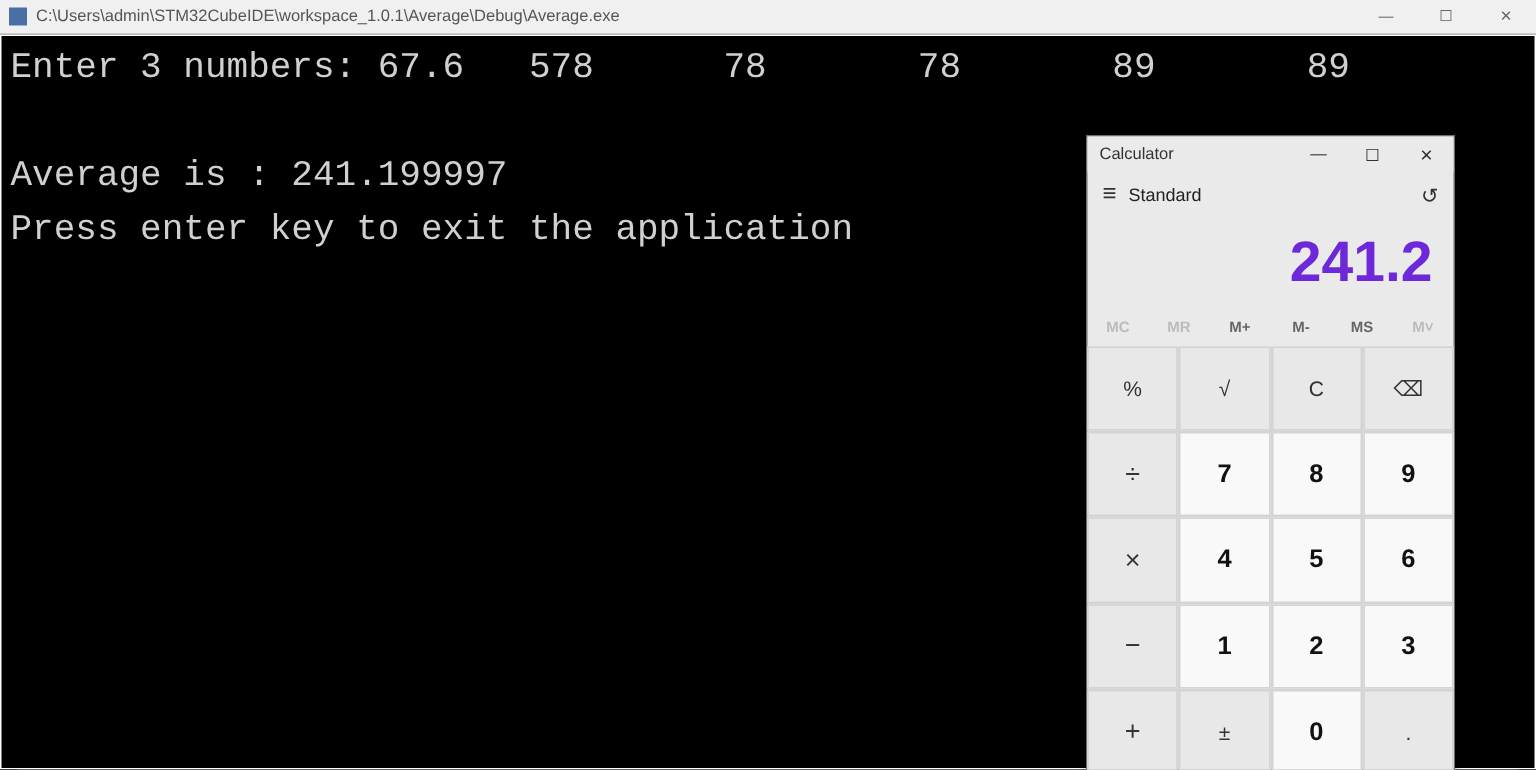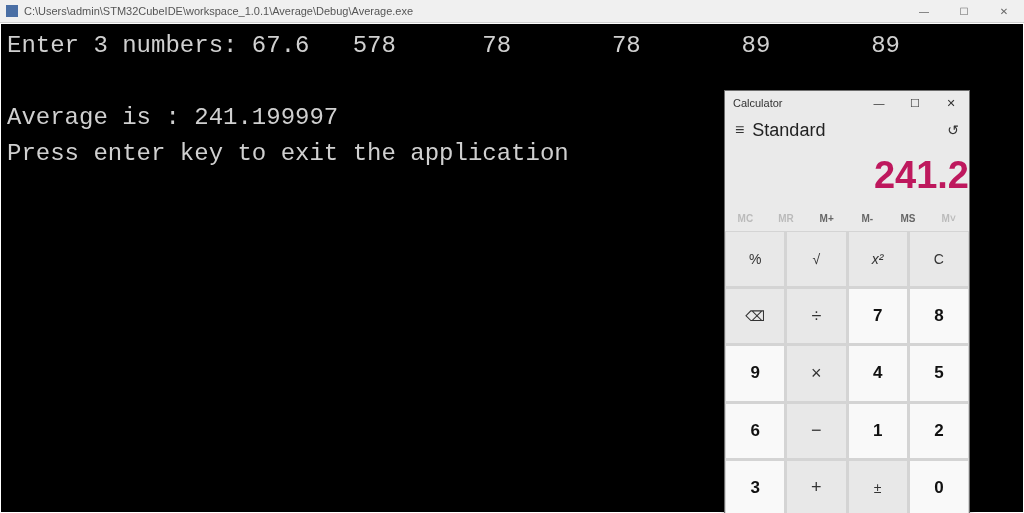--- a/index.html
+++ b/index.html
@@ -91,33 +91,34 @@
       height: 30px;
       display: flex;
       align-items: center;
       padding: 0 10px;
       justify-content: space-between;
     }
     .calc-hamburger {
       font-size: 16px; color: #333; margin-right: 8px;
     }
     .calc-mode-label {
-      font-size: 18px; color: #222; flex: 1;
+      font-size: 12px; color: #222; flex: 1;
     }
     .calc-history-icon {
       font-size: 14px; color: #333;
     }
     .calc-display {
       height: 60px;
       display: flex;
       align-items: center;
       justify-content: flex-end;
+      padding-right: 14px;
       font-size: 38px;
       font-weight: 700;
-      color: #be185d;
+      color: #6d28d9;
     }
     .calc-memory-row {
       height: 26px;
       display: grid;
       grid-template-columns: repeat(6, 1fr);
       font-size: 10px;
       color: #666;
     }
     .calc-mem-btn {
       display: flex; align-items: center; justify-content: center;
@@ -182,21 +183,20 @@
       <div class="calc-mem-btn disabled">MC</div>
       <div class="calc-mem-btn disabled">MR</div>
       <div class="calc-mem-btn">M+</div>
       <div class="calc-mem-btn">M-</div>
       <div class="calc-mem-btn">MS</div>
       <div class="calc-mem-btn disabled">M˅</div>
     </div>
   <div class="calc-keypad" id="calc-keypad">
       <div class="calc-key func">%</div>
       <div class="calc-key func">√</div>
-      <div class="calc-key func italic">x²</div>
       <div class="calc-key func">C</div>
       <div class="calc-key func">⌫</div>
       <div class="calc-key op">÷</div>
       <div class="calc-key digit">7</div>
       <div class="calc-key digit">8</div>
       <div class="calc-key digit">9</div>
       <div class="calc-key op">×</div>
       <div class="calc-key digit">4</div>
       <div class="calc-key digit">5</div>
       <div class="calc-key digit">6</div>

